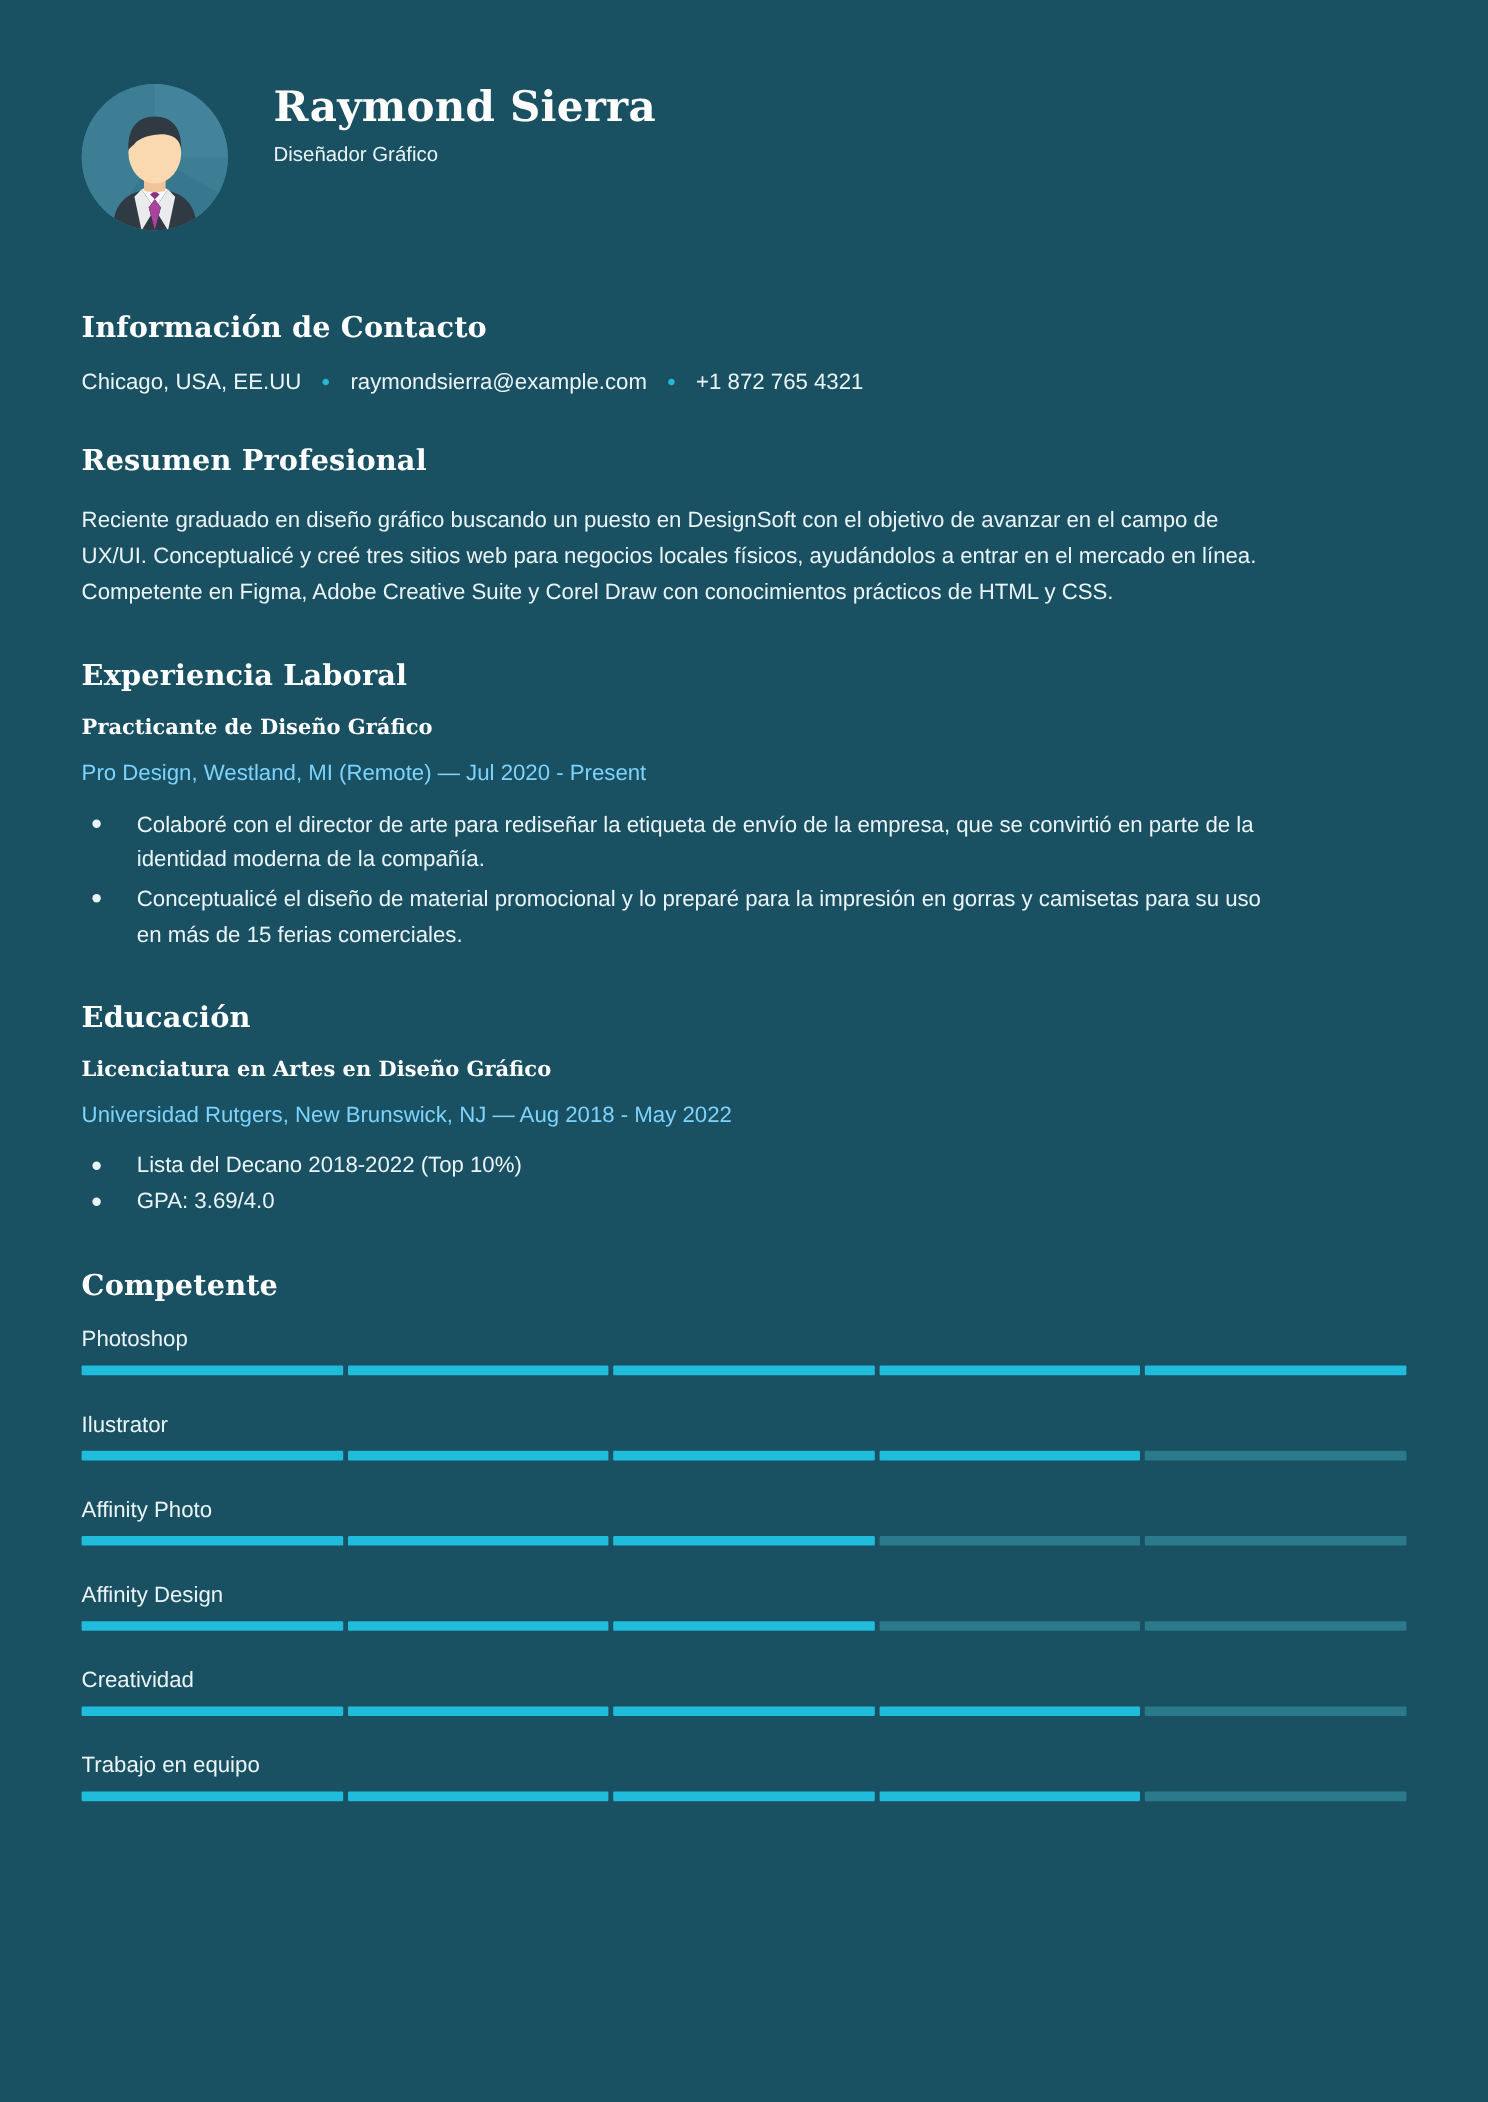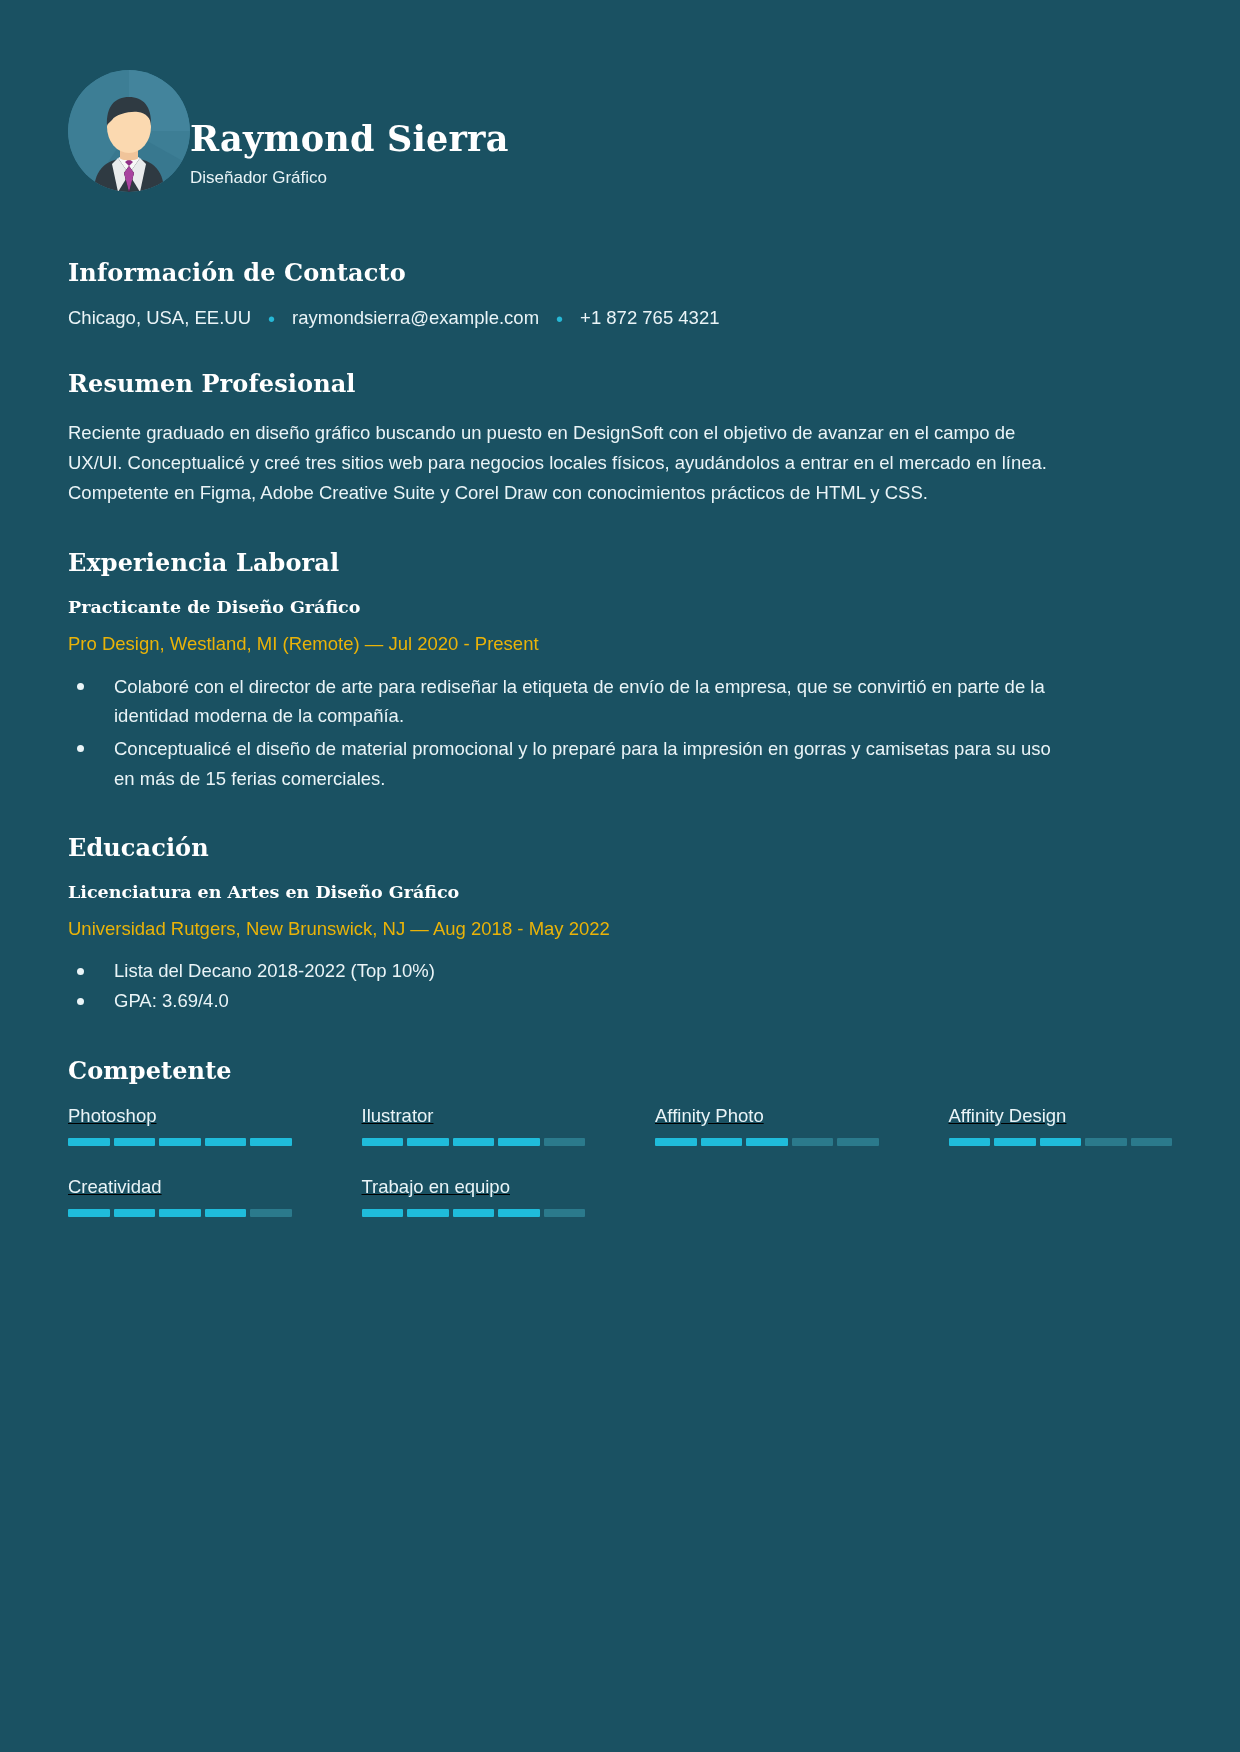--- a/index.html
+++ b/index.html
@@ -14,21 +14,22 @@
     height: 1752px;
     background: #1a5162;
     padding: 64px 68px 0 68px;
     position: relative;
     overflow: hidden;
   }
 
   
   .header {
     display: flex;
-    align-items: flex-end;
+    align-items: flex-start;
+    gap: 38px;
     margin-top: 6px;
     margin-bottom: 66px;
   }
   .avatar {
     width: 122px;
     height: 122px;
     border-radius: 50%;
     overflow: hidden;
     flex: 0 0 122px;
     background: #3d7e95;
@@ -88,21 +89,21 @@
   
   .entry-title {
     font-family: "DejaVu Serif", "Liberation Serif", serif;
     font-weight: 700;
     font-size: 17.5px;
     color: #ffffff;
     margin-bottom: 16px;
   }
   .entry-meta {
     font-size: 18.5px;
-    color: #eab308;
+    color: #7dd3fc;
     margin-bottom: 17px;
   }
   ul.bullets {
     list-style: none;
     margin: 0;
     padding: 0;
   }
   ul.bullets li {
     position: relative;
     padding-left: 46px;
@@ -120,25 +121,24 @@
     width: 7px;
     height: 7px;
     border-radius: 50%;
     background: #eaf4f7;
   }
   ul.bullets.tight li { margin-bottom: 2px; line-height: 1.55; }
 
   
   .skills-grid {
     display: grid;
-    grid-template-columns: 1fr 1fr 1fr 1fr;
+    grid-template-columns: 1fr;
     column-gap: 70px;
     row-gap: 30px;
     margin-top: 4px;
-    text-decoration: underline;
   }
   .skill-name {
     font-size: 18.5px;
     color: #eaf4f7;
     margin-bottom: 11px;
   }
   .skill-bar {
     display: flex;
     gap: 4px;
     height: 8px;

